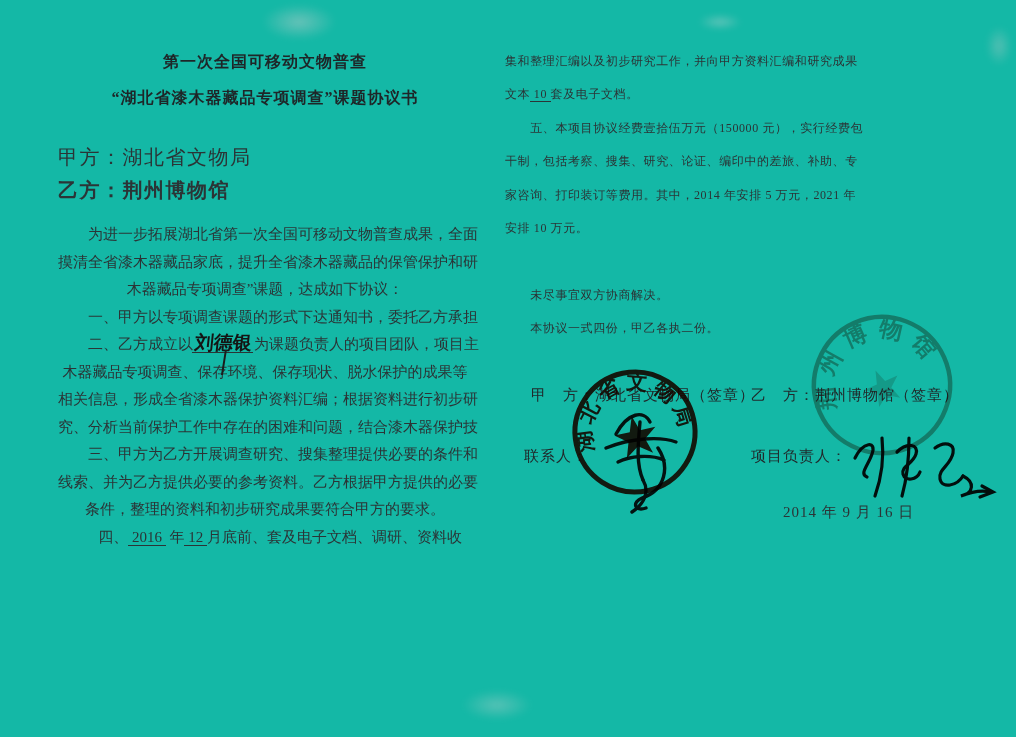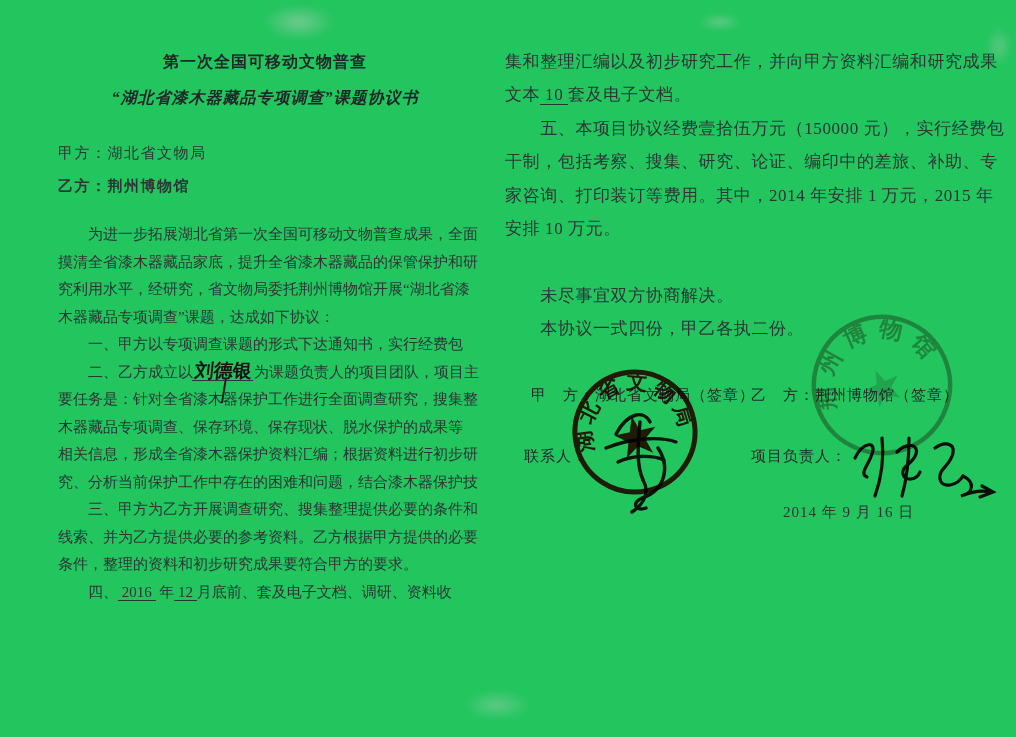--- a/index.html
+++ b/index.html
@@ -1,46 +1,46 @@
 <!DOCTYPE html>
 <html><head>
 <meta charset="utf-8">
 <style>
   html,body{margin:0;padding:0;background:#ffffff;}
   .sheet{
-    position:relative;width:1016px;height:737px;background:#22c55e;
+    position:relative;width:1016px;height:737px;background:#14b8a6;
     overflow:hidden;
     font-family:"Liberation Serif","DejaVu Serif",serif;
     color:#2b3436;
   }
   
   .smudge{position:absolute;border-radius:50%;filter:blur(3px);pointer-events:none;}
   .s1{left:262px;top:4px;width:74px;height:36px;background:radial-gradient(closest-side,#cfcfcf,rgba(255,255,255,0));opacity:.45;}
   .s2{left:698px;top:14px;width:44px;height:16px;background:radial-gradient(closest-side,#d8d8d8,rgba(255,255,255,0));opacity:.4;}
   .s3{left:462px;top:690px;width:70px;height:30px;background:radial-gradient(closest-side,#d4d4d4,rgba(255,255,255,0));opacity:.35;}
   .s4{left:986px;top:26px;width:26px;height:40px;background:radial-gradient(closest-side,#cccccc,rgba(255,255,255,0));opacity:.35;}
 
   .page{position:absolute;top:0;}
   .page-left{left:58px;width:414px;height:737px;}
   .page-right{left:505px;width:440px;height:737px;}
 
   .doc-title{position:absolute;left:0;width:100%;text-align:center;font-weight:bold;
     font-size:16px;color:#1e2628;letter-spacing:1px;white-space:pre;}
   .t1{top:52px;}
-  .t2{top:88px;font-style:italic;}
+  .t2{top:88px;}
 
-  .party-line{position:absolute;left:0;font-size:15px;letter-spacing:1.5px;white-space:pre;}
+  .party-line{position:absolute;left:0;font-size:20px;letter-spacing:1.5px;white-space:pre;}
   .pa{top:144px;}
   .pb{top:177px;font-weight:bold;}
 
   .body-lines{position:absolute;left:0;width:100%;}
   #left-lines{top:221px;}
-  #left-lines .tline{height:27.5px;line-height:27.5px;font-size:15px;}
+  #left-lines .tline{height:27.5px;line-height:27.5px;font-size:15px;text-align:center;}
   #right-lines{top:45px;}
-  #right-lines .tline{height:33.4px;line-height:33.4px;font-size:17px;letter-spacing:.6px;}
+  #right-lines .tline{height:33.4px;line-height:33.4px;font-size:12px;letter-spacing:.6px;}
   .tline{white-space:pre;}
   .tline .u{border-bottom:1px solid #2b3436;}
   .hw{
     position:relative;display:inline-block;transform:skewX(-6deg);
     font-weight:700;font-size:19px;line-height:1;color:#141414;padding:0 2px;
   }
   .hw::after{content:"";position:absolute;left:52%;top:88%;width:2px;height:25px;background:#1c1c1c;transform:rotate(3deg);}
 
   
   .sig-label{position:absolute;font-size:15px;letter-spacing:1px;white-space:pre;color:#20292b;}
@@ -68,42 +68,40 @@
   <div class="smudge s4"></div>
 
   <div class="page page-left">
     <div class="doc-title t1">第一次全国可移动文物普查</div>
     <div class="doc-title t2">“湖北省漆木器藏品专项调查”课题协议书</div>
     <div class="party-line pa">甲方：湖北省文物局</div>
     <div class="party-line pb">乙方：荆州博物馆</div>
     <div class="body-lines" id="left-lines">
         <div class="tline"><span>　　为进一步拓展湖北省第一次全国可移动文物普查成果，全面</span></div>
         <div class="tline"><span>摸清全省漆木器藏品家底，提升全省漆木器藏品的保管保护和研</span></div>
-        <div class="tline"><span>究利用水平，经研究，省文物局委托荆州博物馆开展“湖北省漆</span></div>
         <div class="tline"><span>木器藏品专项调查”课题，达成如下协议：</span></div>
-        <div class="tline"><span>　　一、甲方以专项调查课题的形式下达通知书，实行经费包</span></div>
+        <div class="tline"><span>　　一、甲方以专项调查课题的形式下达通知书，委托乙方承担</span></div>
         <div class="tline"><span>　　二、乙方成立以</span><span class="u hw">刘德银</span><span>为课题负责人的项目团队，项目主</span></div>
-        <div class="tline"><span>要任务是：针对全省漆木器保护工作进行全面调查研究，搜集整</span></div>
         <div class="tline"><span>木器藏品专项调查、保存环境、保存现状、脱水保护的成果等</span></div>
         <div class="tline"><span>相关信息，形成全省漆木器保护资料汇编；根据资料进行初步研</span></div>
         <div class="tline"><span>究、分析当前保护工作中存在的困难和问题，结合漆木器保护技</span></div>
         <div class="tline"><span>　　三、甲方为乙方开展调查研究、搜集整理提供必要的条件和</span></div>
         <div class="tline"><span>线索、并为乙方提供必要的参考资料。乙方根据甲方提供的必要</span></div>
         <div class="tline"><span>条件，整理的资料和初步研究成果要符合甲方的要求。</span></div>
         <div class="tline"><span>　　四、</span><span class="u"> 2016 </span><span> 年</span><span class="u"> 12 </span><span>月底前、套及电子文档、调研、资料收</span></div>
       </div>
   </div>
 
   <div class="page page-right">
     <div class="body-lines" id="right-lines">
         <div class="tline"><span>集和整理汇编以及初步研究工作，并向甲方资料汇编和研究成果</span></div>
         <div class="tline"><span>文本</span><span class="u"> 10 </span><span>套及电子文档。</span></div>
         <div class="tline"><span>　　五、本项目协议经费壹拾伍万元（150000 元），实行经费包</span></div>
         <div class="tline"><span>干制，包括考察、搜集、研究、论证、编印中的差旅、补助、专</span></div>
-        <div class="tline"><span>家咨询、打印装订等费用。其中，2014 年安排 1 万元，2015 年</span></div>
+        <div class="tline"><span>家咨询、打印装订等费用。其中，2014 年安排 5 万元，2021 年</span></div>
         <div class="tline"><span>安排 10 万元。</span></div>
         <div class="tline"><span></span></div>
         <div class="tline"><span>　　未尽事宜双方协商解决。</span></div>
         <div class="tline"><span>　　本协议一式四份，甲乙各执二份。</span></div>
       </div>
   </div>
 
   <div class="sig-label lbl-party-a">甲　方：湖北省文物局（签章）</div>
   <div class="sig-label lbl-party-b">乙　方：荆州博物馆（签章）</div>
   <div class="sig-label lbl-contact">联系人：</div>

